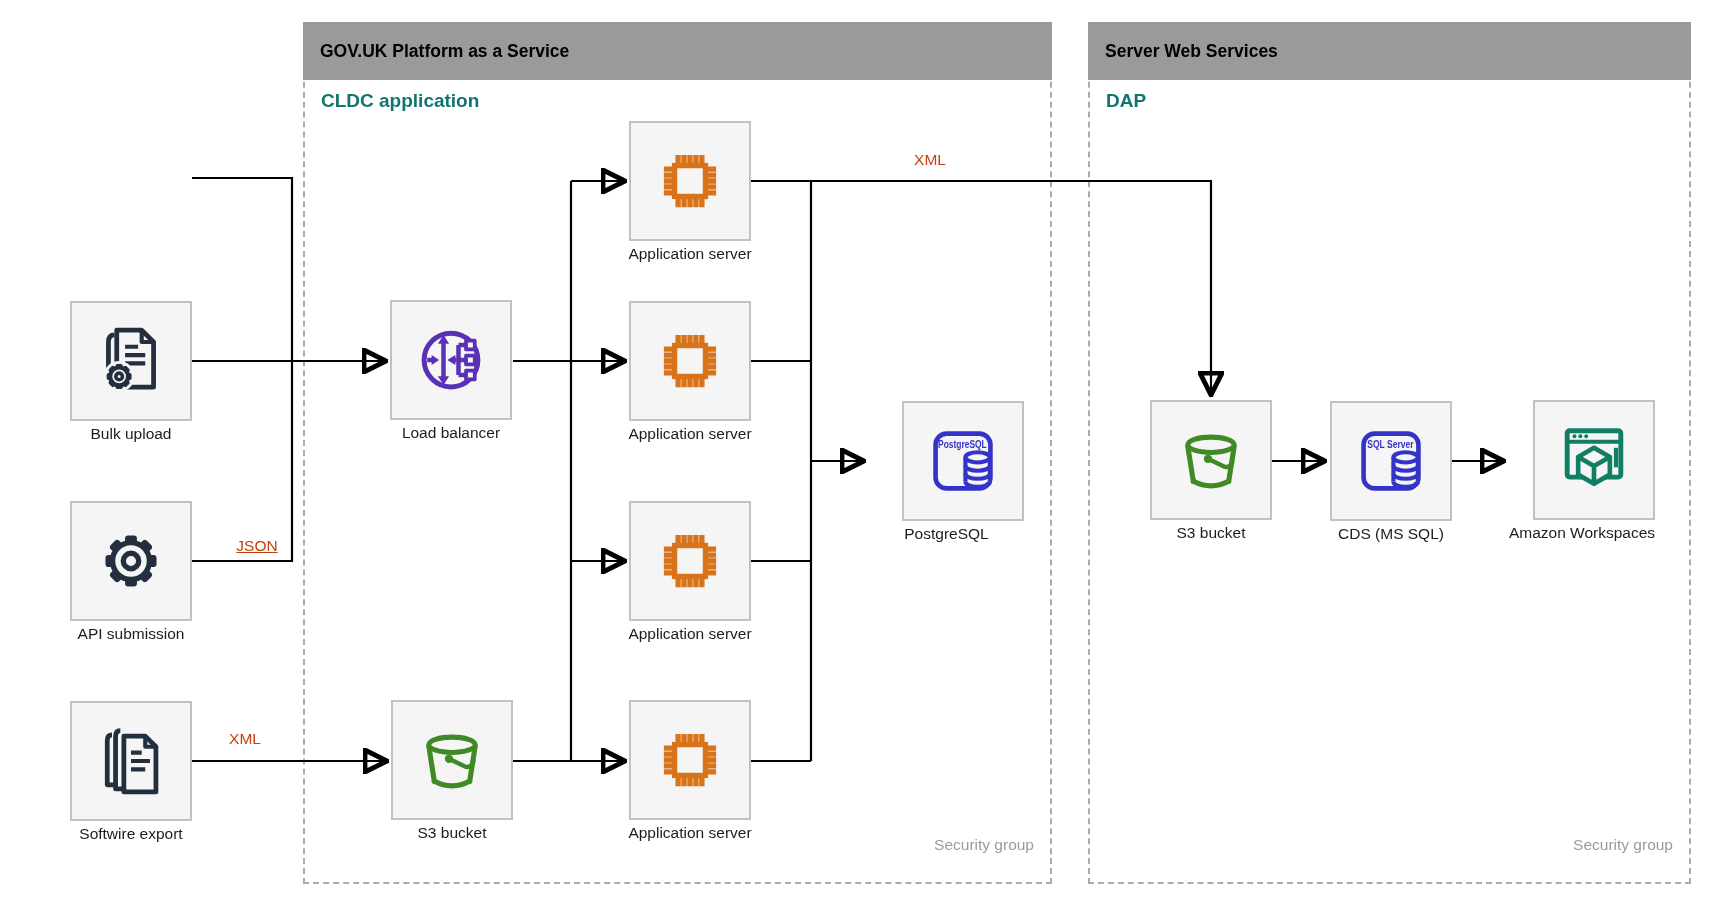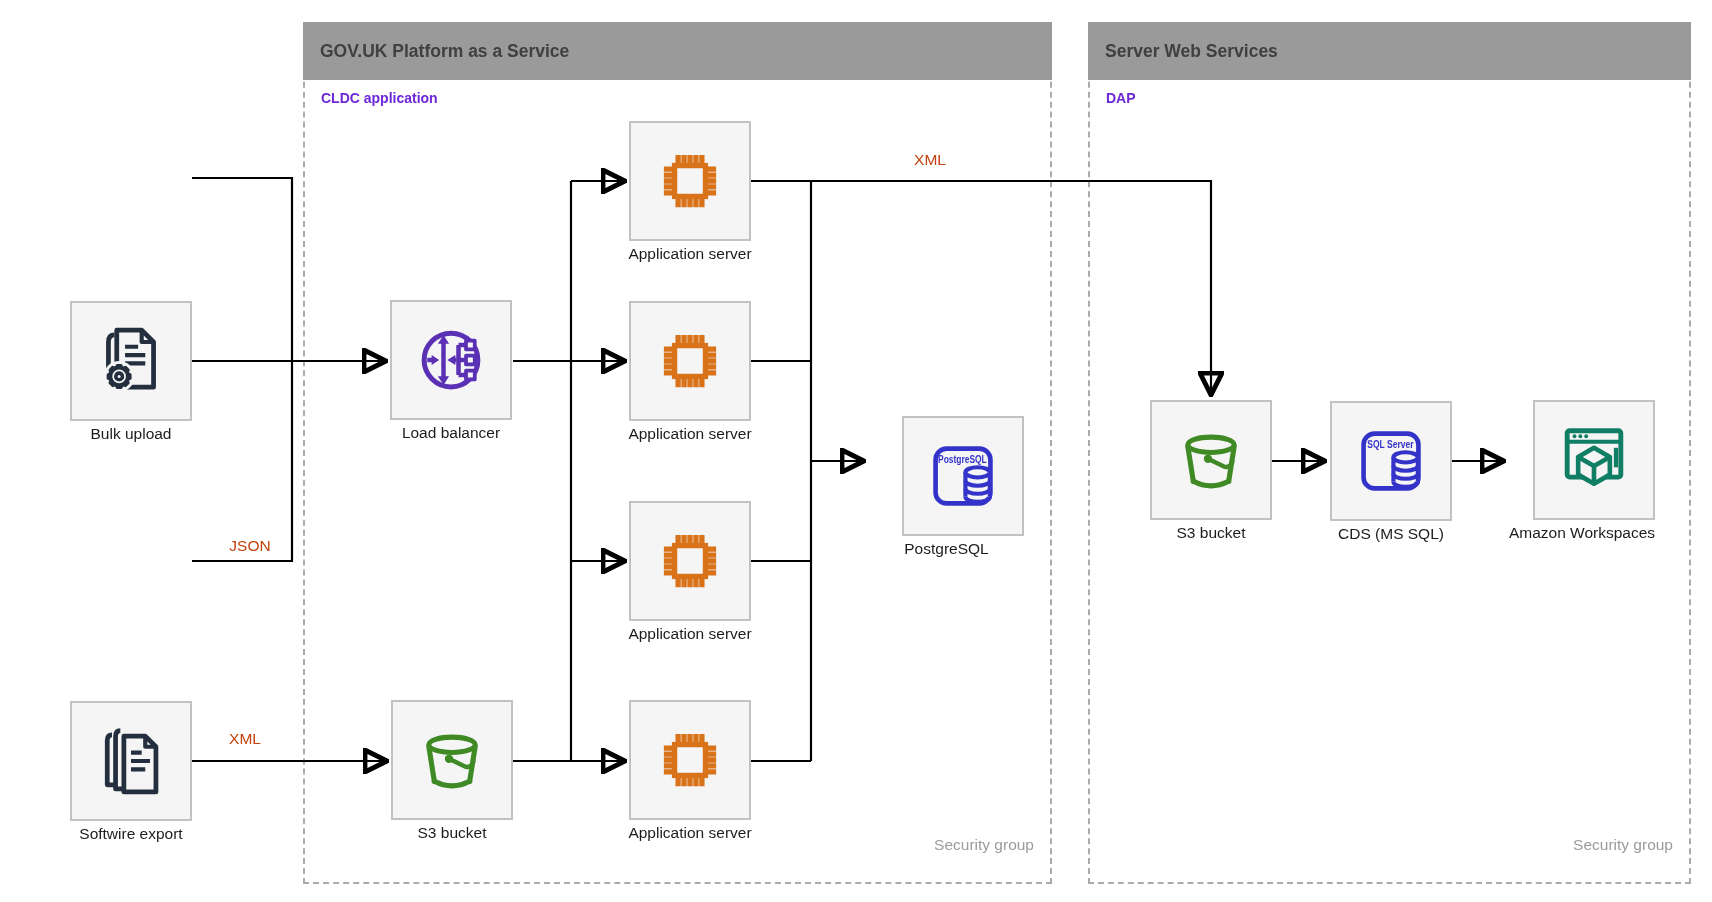--- a/index.html
+++ b/index.html
@@ -2,24 +2,24 @@
 <html><head>
 <meta charset="utf-8">
 <style>
   html,body{margin:0;padding:0;background:#fff;}
   .canvas{position:relative;width:1712px;height:902px;background:#ffffff;
           font-family:"Liberation Sans",sans-serif;overflow:hidden;}
 
   
   .container{position:absolute;border:2px dashed #ABABAB;background:transparent;}
   .container-header{position:absolute;top:-2px;left:-2px;right:-2px;height:58px;
-          background:#9A9A9A;color:#404040;font-size:17.5px;font-weight:bold;
+          background:#9A9A9A;color:#000000;font-size:17.5px;font-weight:bold;
           line-height:58px;padding-left:17px;}
-  .container-sublabel{position:absolute;left:16px;top:66px;font-size:14px;
-          font-weight:bold;color:#6d28d9;}
+  .container-sublabel{position:absolute;left:16px;top:66px;font-size:19px;
+          font-weight:bold;color:#0f766e;}
   .container-security{position:absolute;right:16px;top:812px;font-size:15.5px;
           color:#9B9B9B;}
 
   
   .node{position:absolute;width:122px;z-index:2;}
   .node-box{width:118px;height:116px;background:#F5F5F5;border:2px solid #C2C2C2;
           display:flex;align-items:center;justify-content:center;}
   .node-label{position:absolute;top:124px;left:50%;transform:translateX(-50%);
           width:280px;text-align:center;font-size:15.5px;color:#1c1c1c;}
 
@@ -65,21 +65,21 @@
     <path d="M751,361 H811"></path>
     <path d="M751,561 H811"></path>
     <path d="M751,761 H811"></path>
     <path d="M811,181 V761"></path>
     <path d="M811,461 H864" marker-end="url(#arrow)"></path>
     <path d="M751,181 H1211 V395" marker-end="url(#arrow)"></path>
     <path d="M1272,461 H1325" marker-end="url(#arrow)"></path>
     <path d="M1452,461 H1504" marker-end="url(#arrow)"></path>
   </svg>
 
-  <div class="edge-label" style="left:250px;top:546px;">JSON</div>
+  <div class="edge-label" style="left:257px;top:546px;text-decoration:underline;">JSON</div>
   <div class="edge-label" style="left:245px;top:739px;">XML</div>
   <div class="edge-label" style="left:930px;top:160px;">XML</div>
 
 
   <div class="node" style="left:70px;top:301px;">
     <div class="node-box">
       <svg width="76" height="76" viewBox="0 0 64 64" fill="none" stroke="#232F3E" stroke-width="4" stroke-linejoin="round">
         <path d="M18,10 C14,10 13,12.5 13,16 V47"></path>
         <path d="M20,6 H41 L51,16 V54 H20 Z" fill="#F5F5F5"></path>
         <path d="M41,6 V16 H51" stroke-width="3.5"></path>
@@ -97,20 +97,39 @@
             <rect x="19" y="34.5" width="6" height="6" rx="1.5" transform="rotate(315 22 45)"></rect>
           </g>
           <circle cx="22" cy="45" r="7.5" fill="#F5F5F5" stroke-width="3.5"></circle>
           <circle cx="22" cy="45" r="2.8" stroke-width="3"></circle>
         </g>
       </svg>
     </div>
     <div class="node-label">Bulk upload</div>
   </div>
 
+  <div class="node" style="left:70px;top:501px;">
+    <div class="node-box">
+      <svg width="76" height="76" viewBox="0 0 64 64" fill="none" stroke="#232F3E" stroke-width="4.5">
+        <g fill="#232F3E" stroke="none">
+          <rect x="27" y="10.5" width="10" height="10" rx="2.5" transform="rotate(0 32 32)"></rect>
+          <rect x="27" y="10.5" width="10" height="10" rx="2.5" transform="rotate(45 32 32)"></rect>
+          <rect x="27" y="10.5" width="10" height="10" rx="2.5" transform="rotate(90 32 32)"></rect>
+          <rect x="27" y="10.5" width="10" height="10" rx="2.5" transform="rotate(135 32 32)"></rect>
+          <rect x="27" y="10.5" width="10" height="10" rx="2.5" transform="rotate(180 32 32)"></rect>
+          <rect x="27" y="10.5" width="10" height="10" rx="2.5" transform="rotate(225 32 32)"></rect>
+          <rect x="27" y="10.5" width="10" height="10" rx="2.5" transform="rotate(270 32 32)"></rect>
+          <rect x="27" y="10.5" width="10" height="10" rx="2.5" transform="rotate(315 32 32)"></rect>
+        </g>
+        <circle cx="32" cy="32" r="15.5" fill="#F5F5F5"></circle>
+        <circle cx="32" cy="32" r="6.5"></circle>
+      </svg>
+    </div>
+    <div class="node-label">API submission</div>
+  </div>
 
   <div class="node" style="left:390px;top:300px;">
     <div class="node-box">
       <svg width="80" height="80" viewBox="0 0 64 64" fill="none" stroke="#5A30B5" stroke-width="4" stroke-linejoin="round">
         <circle cx="32" cy="32" r="21.5"></circle>
         <g stroke-width="3.6">
           <path d="M26,18 V46"></path>
           <path d="M26,12 l-4.5,7 h9 z" fill="#5A30B5" stroke="none"></path>
           <path d="M26,52 l-4.5,-7 h9 z" fill="#5A30B5" stroke="none"></path>
           <path d="M13,32 H17"></path>
@@ -200,21 +219,21 @@
         <rect x="19" y="19" width="26" height="26"></rect>
         <path d="M22,10 V19 M27,10 V19 M32,10 V19 M37,10 V19 M42,10 V19"></path>
         <path d="M22,45 V54 M27,45 V54 M32,45 V54 M37,45 V54 M42,45 V54"></path>
         <path d="M10,22 H19 M10,27 H19 M10,32 H19 M10,37 H19 M10,42 H19"></path>
         <path d="M45,22 H54 M45,27 H54 M45,32 H54 M45,37 H54 M45,42 H54"></path>
       </svg>
     </div>
     <div class="node-label">Application server</div>
   </div>
 
-  <div class="node" style="left:869px;top:416px;padding-left:33px;">
+  <div class="node" style="left:869px;top:401px;padding-left:33px;">
     <div class="node-box">
       <svg width="78" height="78" viewBox="0 0 64 64" fill="none" stroke="#3433C9" stroke-width="3.8">
         <rect x="9.5" y="9.5" width="45" height="45" rx="9"></rect>
         <text x="11.5" y="21.5" textLength="40" lengthAdjust="spacingAndGlyphs" font-size="9" font-weight="bold" fill="#3433C9" stroke="none" font-family="Liberation Sans, sans-serif">PostgreSQL</text>
         <rect x="34" y="29" width="20" height="20" fill="#F5F5F5" stroke="none"></rect>
         <g stroke-width="3.4">
           <path d="M34,29 V49 M54,29 V49"></path>
           <path d="M34,35.8 A10,4.2 0 0 0 54,35.8 M34,42.4 A10,4.2 0 0 0 54,42.4 M34,49 A10,4.2 0 0 0 54,49"></path>
           <ellipse cx="44" cy="29" rx="10" ry="4.2" fill="#F5F5F5"></ellipse>
         </g>

